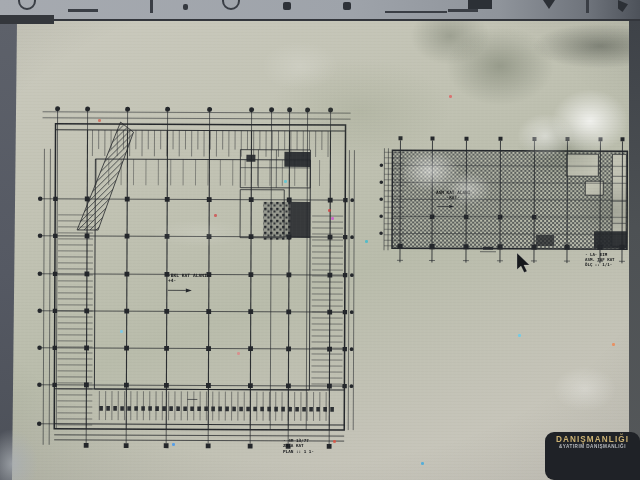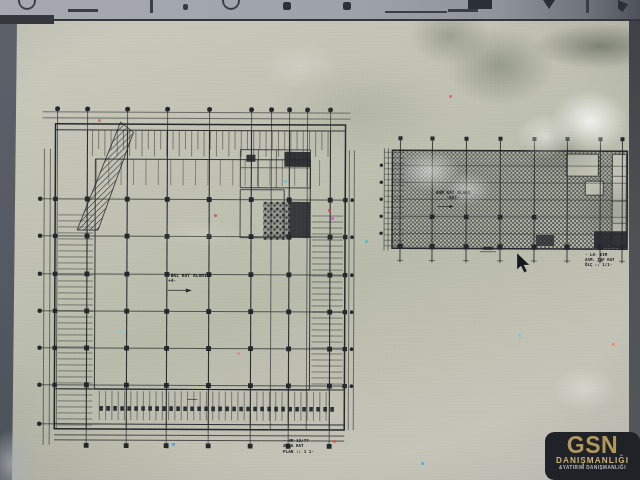--- a/index.html
+++ b/index.html
@@ -590,18 +590,17 @@
         <span class="speck" style="left: 365px; top: 219px; background: rgb(68, 187, 204);"></span>
         <span class="speck" style="left: 237px; top: 331px; background: rgb(221, 136, 136);"></span>
         <span class="speck" style="left: 120px; top: 309px; background: rgb(119, 204, 238);"></span>
       </div>
 
     <svg class="cursor" id="cursorSvg" width="16" height="22" style="left: 517px; top: 232px;">
       <polygon points="0,0 0,16.5 4,13 7.2,19.5 10,18.2 6.9,12.1 12.5,12.1" fill="#17191c" stroke="rgba(240,240,240,0.35)" stroke-width="0.6"></polygon>
     </svg>
 
     <div class="gsn">
-      <div class="gsn-brand">GSN</div>
       <div class="gsn-l2">DANIŞMANLIĞI</div>
       <div class="gsn-l3">&amp;YATIRIM DANIŞMANLIĞI</div>
     </div>
   </div>
 </div>
 
 </body></html>

